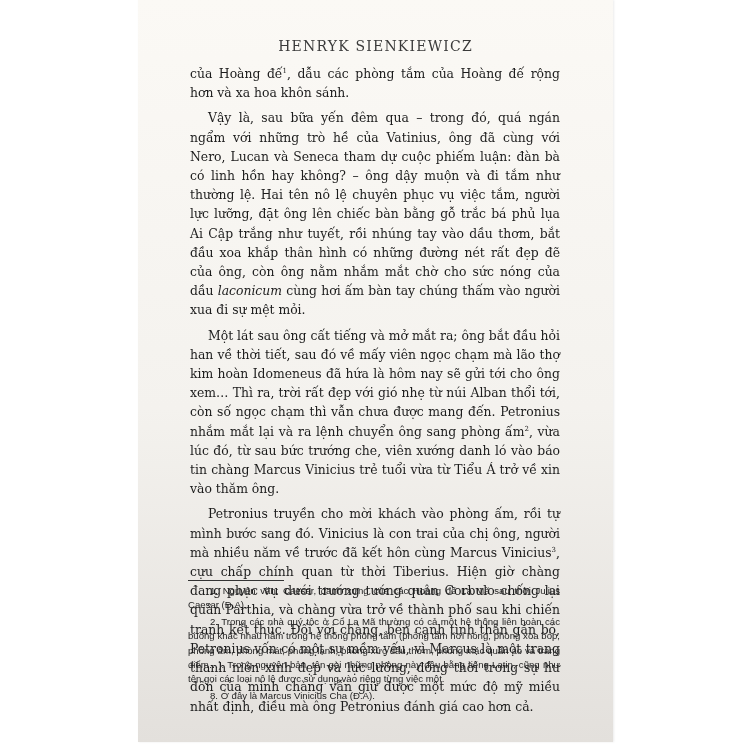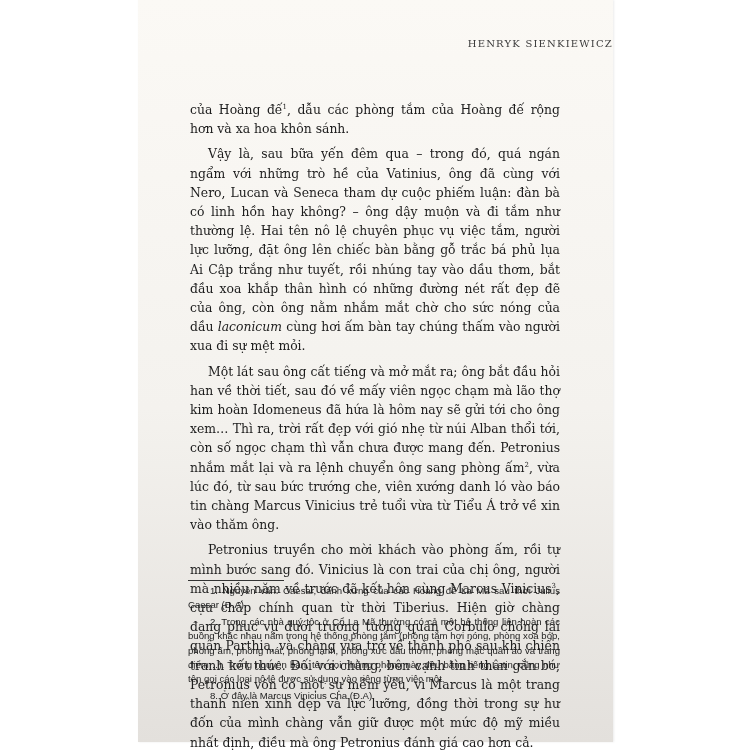--- a/index.html
+++ b/index.html
@@ -17,44 +17,43 @@
       width: 475px;
       height: 742px;
       background: linear-gradient(to bottom, #fbf9f5 0%, #f4f2ee 55%, #e3e0dc 100%);
       box-shadow: 1px 0 2px rgba(0,0,0,0.08);
     }
     .header {
       position: absolute;
       left: 0;
       right: 0;
       top: 38px;
-      text-align: right;
+      text-align: center;
       font-family: "DejaVu Serif", serif;
-      font-size: 10px;
+      font-size: 14px;
       letter-spacing: 1.2px;
       color: #3a3a3a;
     }
     .body-text {
       position: absolute;
       left: 52px;
       top: 64px;
       width: 370px;
       font-family: "DejaVu Serif", serif;
       font-size: 12.4px;
       line-height: 19.2px;
       color: #1c1c1c;
       text-align: justify;
     }
     .body-text p {
       margin: 0 0 6px 0;
       text-indent: 18px;
     }
     .body-text p.cont {
       text-indent: 0;
-      margin-top: 36px;
     }
     sup {
       font-size: 7px;
       vertical-align: super;
       line-height: 0;
     }
     .rule {
       position: absolute;
       left: 50px;
       top: 580px;

